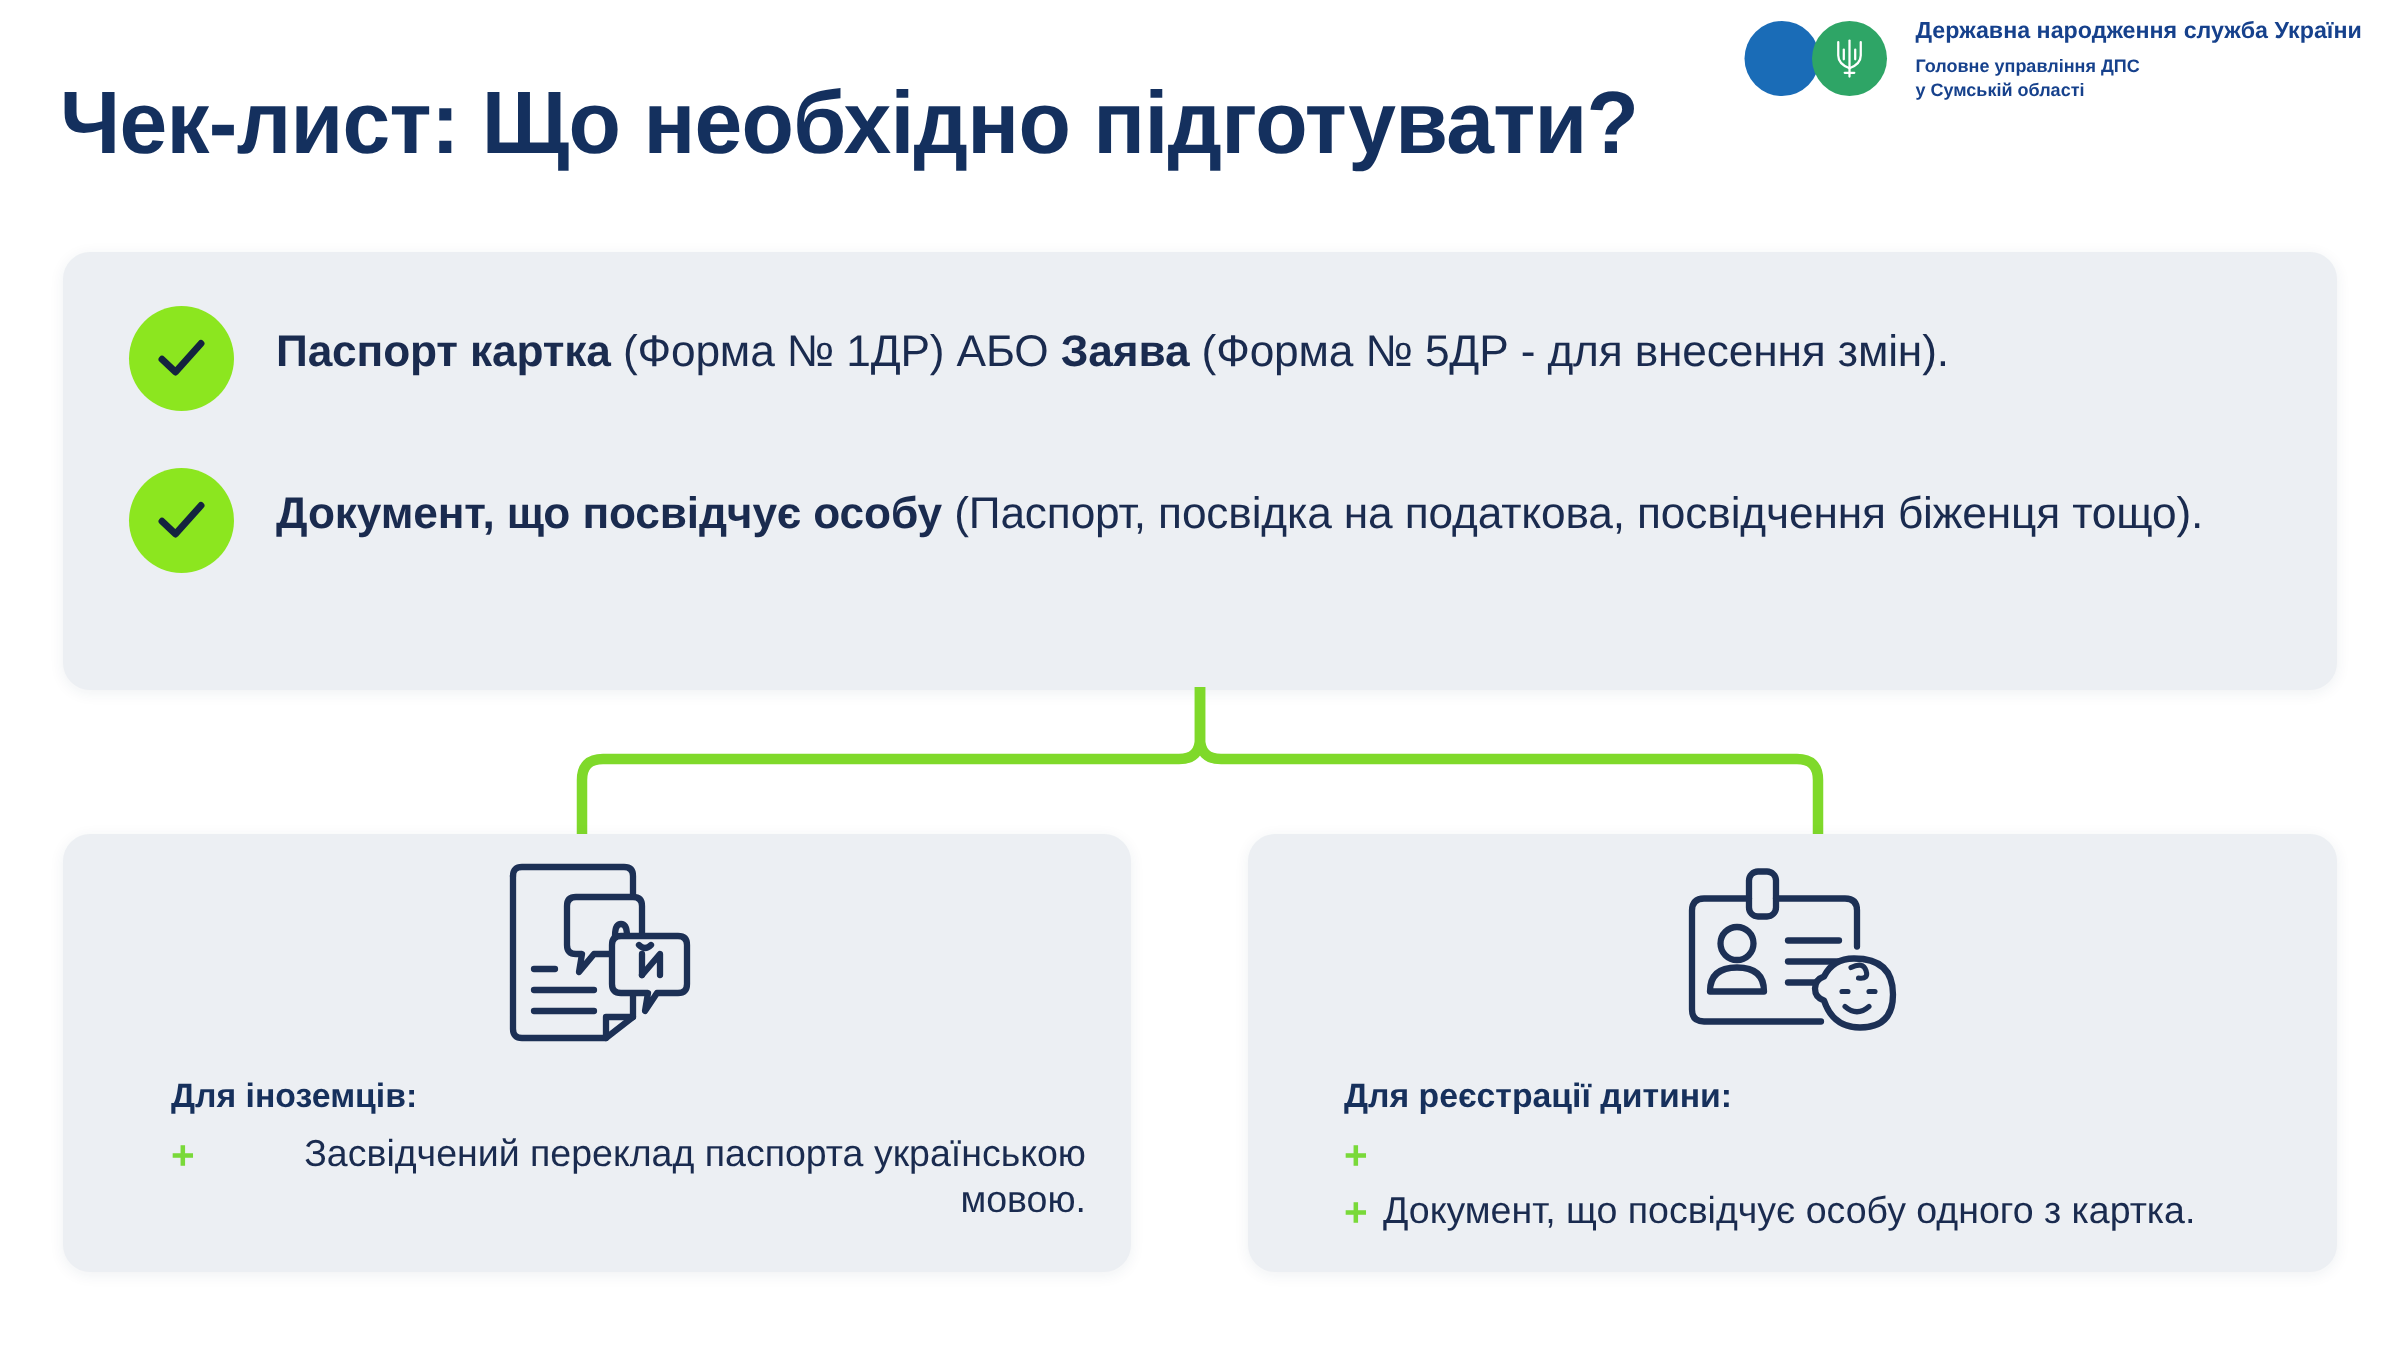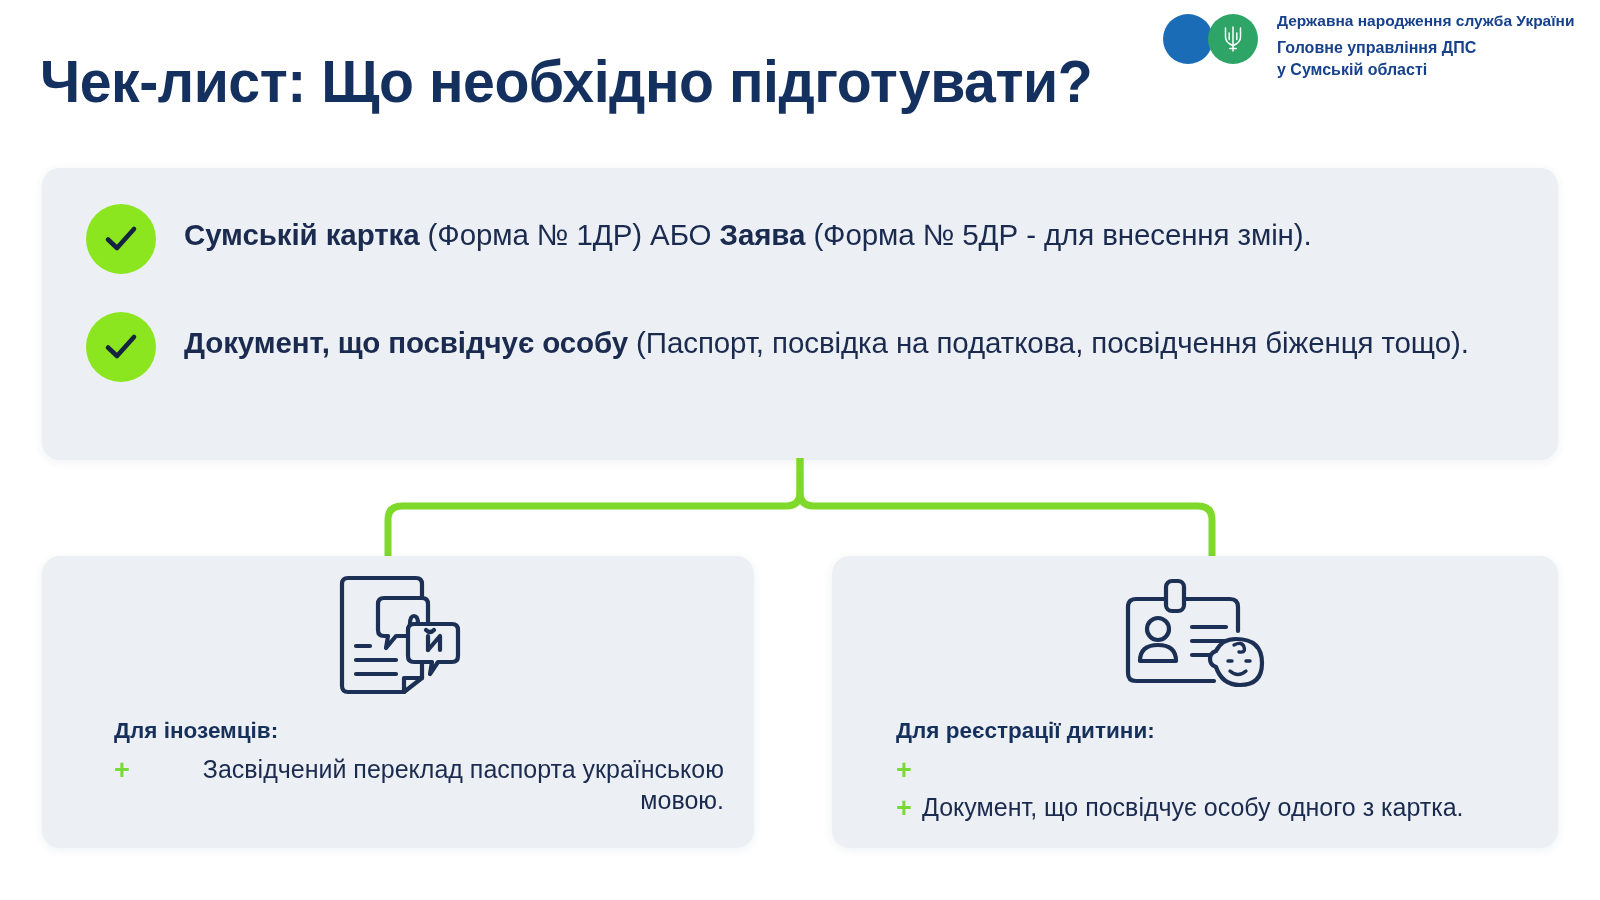--- a/index.html
+++ b/index.html
@@ -45,21 +45,21 @@
     padding-top: 3px;
     line-height: 1.32;
   }
   .logo-line-1 {
     font-size: 15.5px;
     font-weight: bold;
     color: #16418c;
     white-space: nowrap;
   }
   .logo-line-2, .logo-line-3 {
-    font-size: 16px;
+    font-size: 12px;
     font-weight: bold;
     color: #16418c;
     white-space: nowrap;
   }
   .logo-line-2 { margin-top: 6px; }
 
   
   .page-title {
     position: absolute;
     top: 48px;
@@ -206,21 +206,21 @@
 
 <div class="card top-card">
 
   <div class="check-row">
     <div class="check-badge">
       <svg width="40" height="40" viewBox="0 0 40 40">
         <path d="M7 20.5 L16 29 L33 10" fill="none" stroke="#14233f" stroke-width="4.6" stroke-linecap="round" stroke-linejoin="round"></path>
       </svg>
     </div>
     <div class="check-text">
-      <b>Сумській картка</b><span> (Форма № 1ДР) АБО </span><b>Заява</b><span> (Форма № 5ДР - для внесення змін).</span>
+      <b>Паспорт картка</b><span> (Форма № 1ДР) АБО </span><b>Заява</b><span> (Форма № 5ДР - для внесення змін).</span>
     </div>
   </div>
 
   <div class="check-row">
     <div class="check-badge">
       <svg width="40" height="40" viewBox="0 0 40 40">
         <path d="M7 20.5 L16 29 L33 10" fill="none" stroke="#14233f" stroke-width="4.6" stroke-linecap="round" stroke-linejoin="round"></path>
       </svg>
     </div>
     <div class="check-text">

